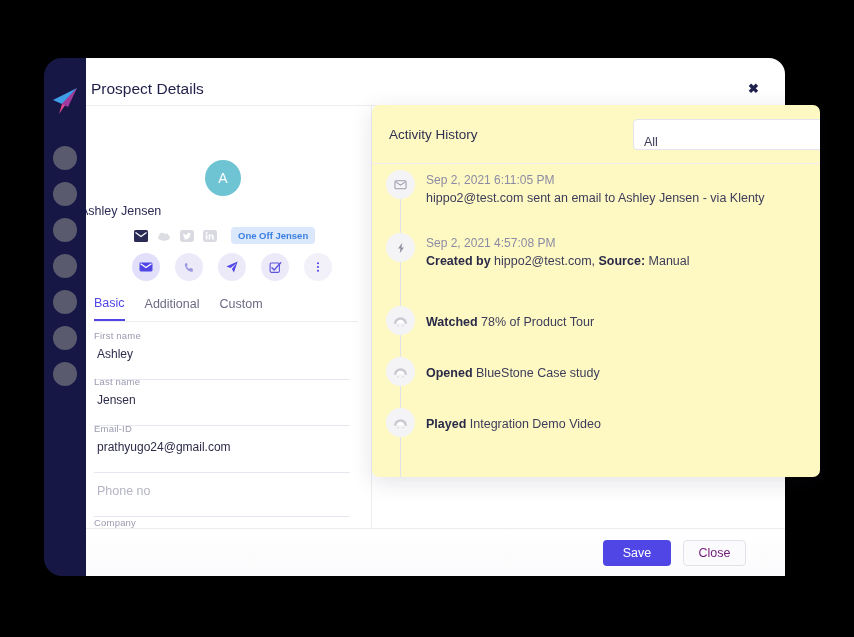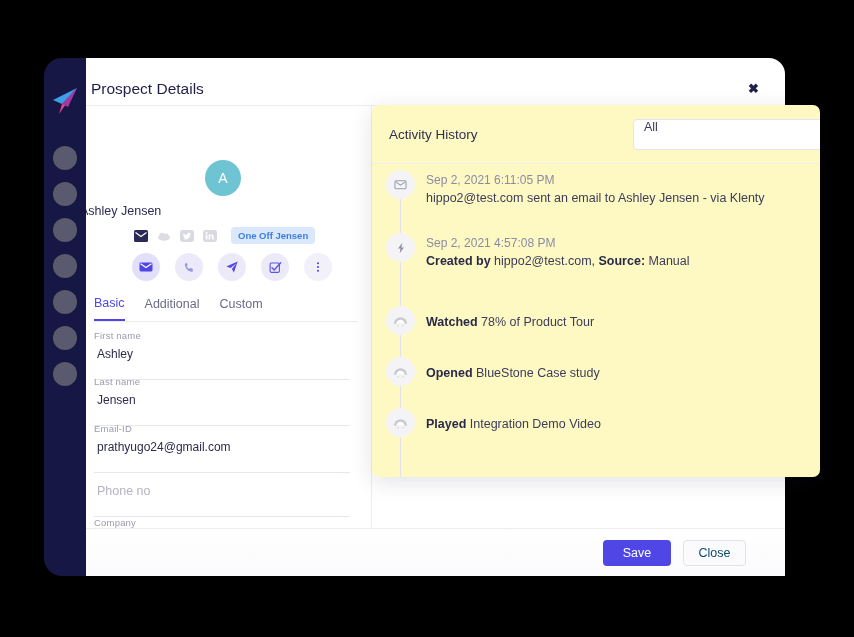--- a/index.html
+++ b/index.html
@@ -137,21 +137,21 @@
   .activity-title {
     position: absolute; left: 17px; top: 22px;
     font-size: 13.5px; color: #30304f; font-weight: 500;
   }
   .filter-select {
     position: absolute; left: 261px; top: 14px;
     width: 210px; height: 31px;
     border: 1px solid #e4e4ec; border-radius: 4px;
     background: #ffffff; font-size: 12.5px; color: #3a3a58;
     padding-left: 10px; font-family: "Liberation Sans", sans-serif;
-    display: flex; align-items: flex-start;
+    display: flex; align-items: flex-end;
   }
 
   
   .timeline { position: absolute; left: 0; top: 59px; width: 100%; }
   .tl-line {
     position: absolute; left: 28px; top: 20px;
     width: 1px; height: 306px; background: #e2e2ea;
   }
   .tl-item { position: absolute; left: 14px; display: flex; }
   .tl-icon {
@@ -175,21 +175,21 @@
     position: absolute; top: 11px; height: 26px;
     border-radius: 4px; font-size: 12.5px; cursor: pointer;
     font-family: "Liberation Sans", sans-serif;
   }
   .btn-save {
     right: 114px; width: 68px;
     background: #4f46e5; color: #ffffff; border: none; font-weight: 500;
   }
   .btn-close {
     right: 39px; width: 63px;
-    background: #fbfbfd; color: #0c4a6e; border: 1px solid #e2e2ea;
+    background: #fbfbfd; color: #701a75; border: 1px solid #e2e2ea;
   }
 </style>
 </head>
 <body>
 
 <div id="stage">
 
   <div class="app-sidebar">
     <svg class="logo-plane" viewBox="0 0 34 34">
       <path d="M29 4 L14 20 L11 30 Z" fill="#e0458f"></path>

